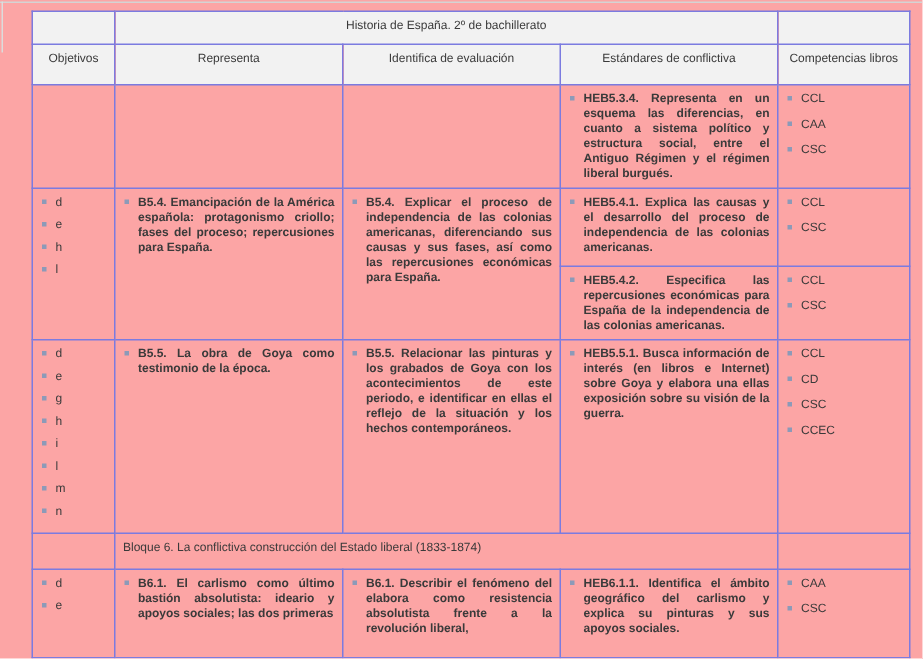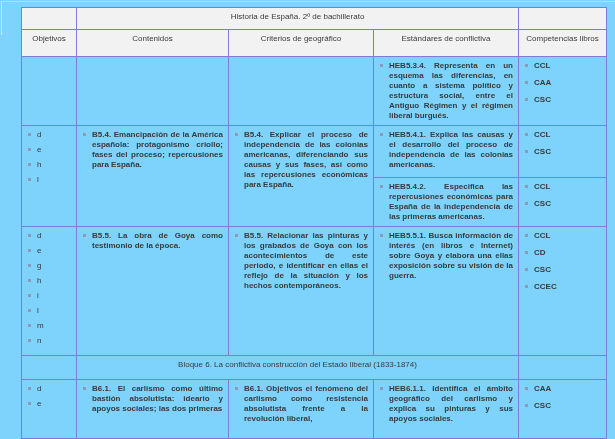--- a/index.html
+++ b/index.html
@@ -1,19 +1,19 @@
 <!DOCTYPE html>
 <html lang="es"><head>
 <meta charset="utf-8">
 <style>
   html,body { margin:0; padding:0; background:#ffffff; }
   .page {
     position:relative;
     width:615px; height:439px;
-    background:#7dd3fc;
+    background:#fca5a5;
     font-family:"Liberation Sans", sans-serif;
     overflow:hidden;
   }
   .topline {
     position:absolute; top:1px; left:0; width:615px; height:1px;
     background:#d4d4d4;
   }
   .leftline {
     position:absolute; top:1px; left:1px; width:1px; height:34px;
     background:#dcdcdc;
@@ -34,21 +34,20 @@
     overflow:hidden;
     box-sizing:border-box;
   }
   td.hdr {
     background:#f2f2f2;
     text-align:center;
     vertical-align:middle;
     padding:2px 3px;
   }
   td.banner {
-    text-align:center;
     vertical-align:middle;
   }
   
   .bp {
     position:relative;
     padding-left:10px;
     text-align:justify;
     font-weight:bold;
   }
   .bp::before {
@@ -60,21 +59,21 @@
   
   ul.blist {
     list-style:none;
     margin:0; padding:0;
   }
   ul.blist li {
     position:relative;
     padding-left:10px;
     margin:0 0 5px 0;
   }
-  ul.blist.comp li { margin-bottom:7px;font-weight:bold; }
+  ul.blist.comp li { margin-bottom:7px; }
   ul.blist li::before {
     content:"";
     position:absolute; left:1px; top:3px;
     width:3px; height:3px;
     background:#8c9ab8;
   }
 </style>
 </head>
 <body>
 
@@ -93,22 +92,22 @@
 
     <tbody>
         <tr style="height:22px">
       <td class="hdr"></td>
       <td class="hdr" colspan="3">Historia de España. 2º de bachillerato</td>
       <td class="hdr"></td>
     </tr>
 
     <tr style="height:27px">
       <td class="hdr">Objetivos</td>
-      <td class="hdr">Contenidos</td>
-      <td class="hdr">Criterios de geográfico</td>
+      <td class="hdr">Representa</td>
+      <td class="hdr">Identifica de evaluación</td>
       <td class="hdr">Estándares de conflictiva</td>
       <td class="hdr">Competencias libros</td>
     </tr>
 
     <tr style="height:63px">
       <td></td>
       <td></td>
       <td></td>
       <td>
         <div class="bp">HEB5.3.4. Representa en un esquema las diferencias, en cuanto a sistema político y estructura social, entre el Antiguo Régimen y el régimen liberal burgués.</div>
@@ -143,21 +142,21 @@
       <td>
         <ul class="blist comp">
           <li>CCL</li>
           <li>CSC</li>
         </ul>
       </td>
     </tr>
 
     <tr style="height:46px">
       <td>
-        <div class="bp">HEB5.4.2. Especifica las repercusiones económicas para España de la independencia de las primeras americanas.</div>
+        <div class="bp">HEB5.4.2. Especifica las repercusiones económicas para España de la independencia de las colonias americanas.</div>
       </td>
       <td>
         <ul class="blist comp">
           <li>CCL</li>
           <li>CSC</li>
         </ul>
       </td>
     </tr>
 
     <tr style="height:124px">
@@ -202,21 +201,21 @@
       <td>
         <ul class="blist">
           <li>d</li>
           <li>e</li>
         </ul>
       </td>
       <td>
         <div class="bp">B6.1. El carlismo como último bastión absolutista: ideario y apoyos sociales; las dos primeras</div>
       </td>
       <td>
-        <div class="bp">B6.1. Objetivos el fenómeno del carlismo como resistencia absolutista frente a la revolución liberal,</div>
+        <div class="bp">B6.1. Describir el fenómeno del elabora como resistencia absolutista frente a la revolución liberal,</div>
       </td>
       <td>
         <div class="bp">HEB6.1.1. Identifica el ámbito geográfico del carlismo y explica su pinturas y sus apoyos sociales.</div>
       </td>
       <td>
         <ul class="blist comp">
           <li>CAA</li>
           <li>CSC</li>
         </ul>
       </td>

